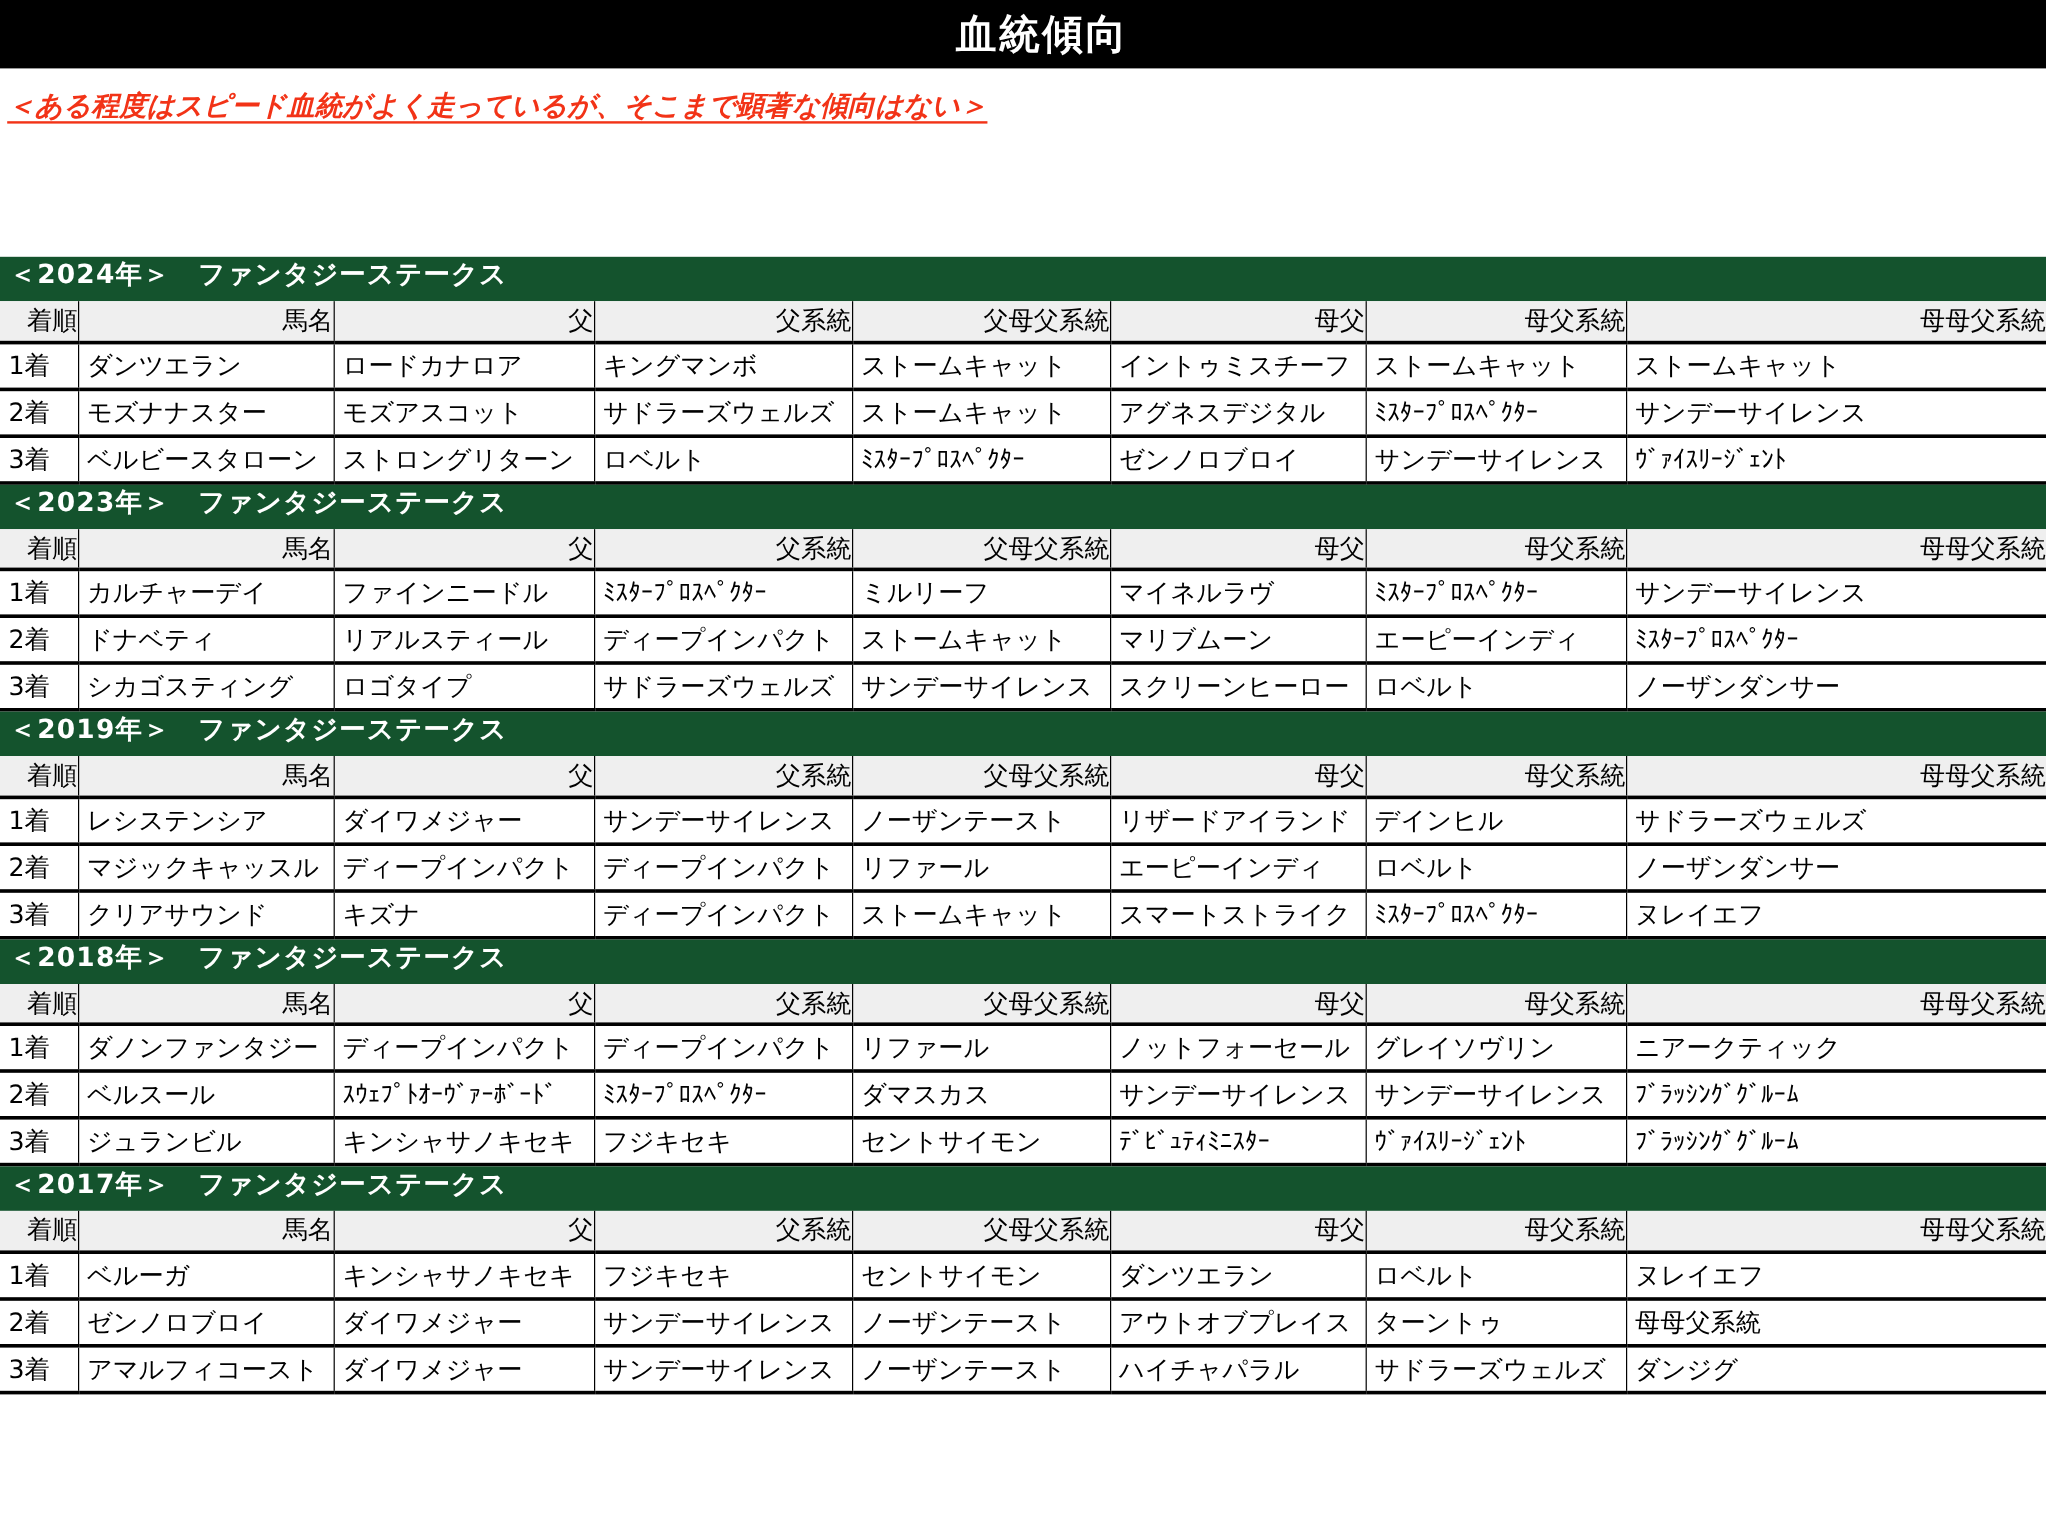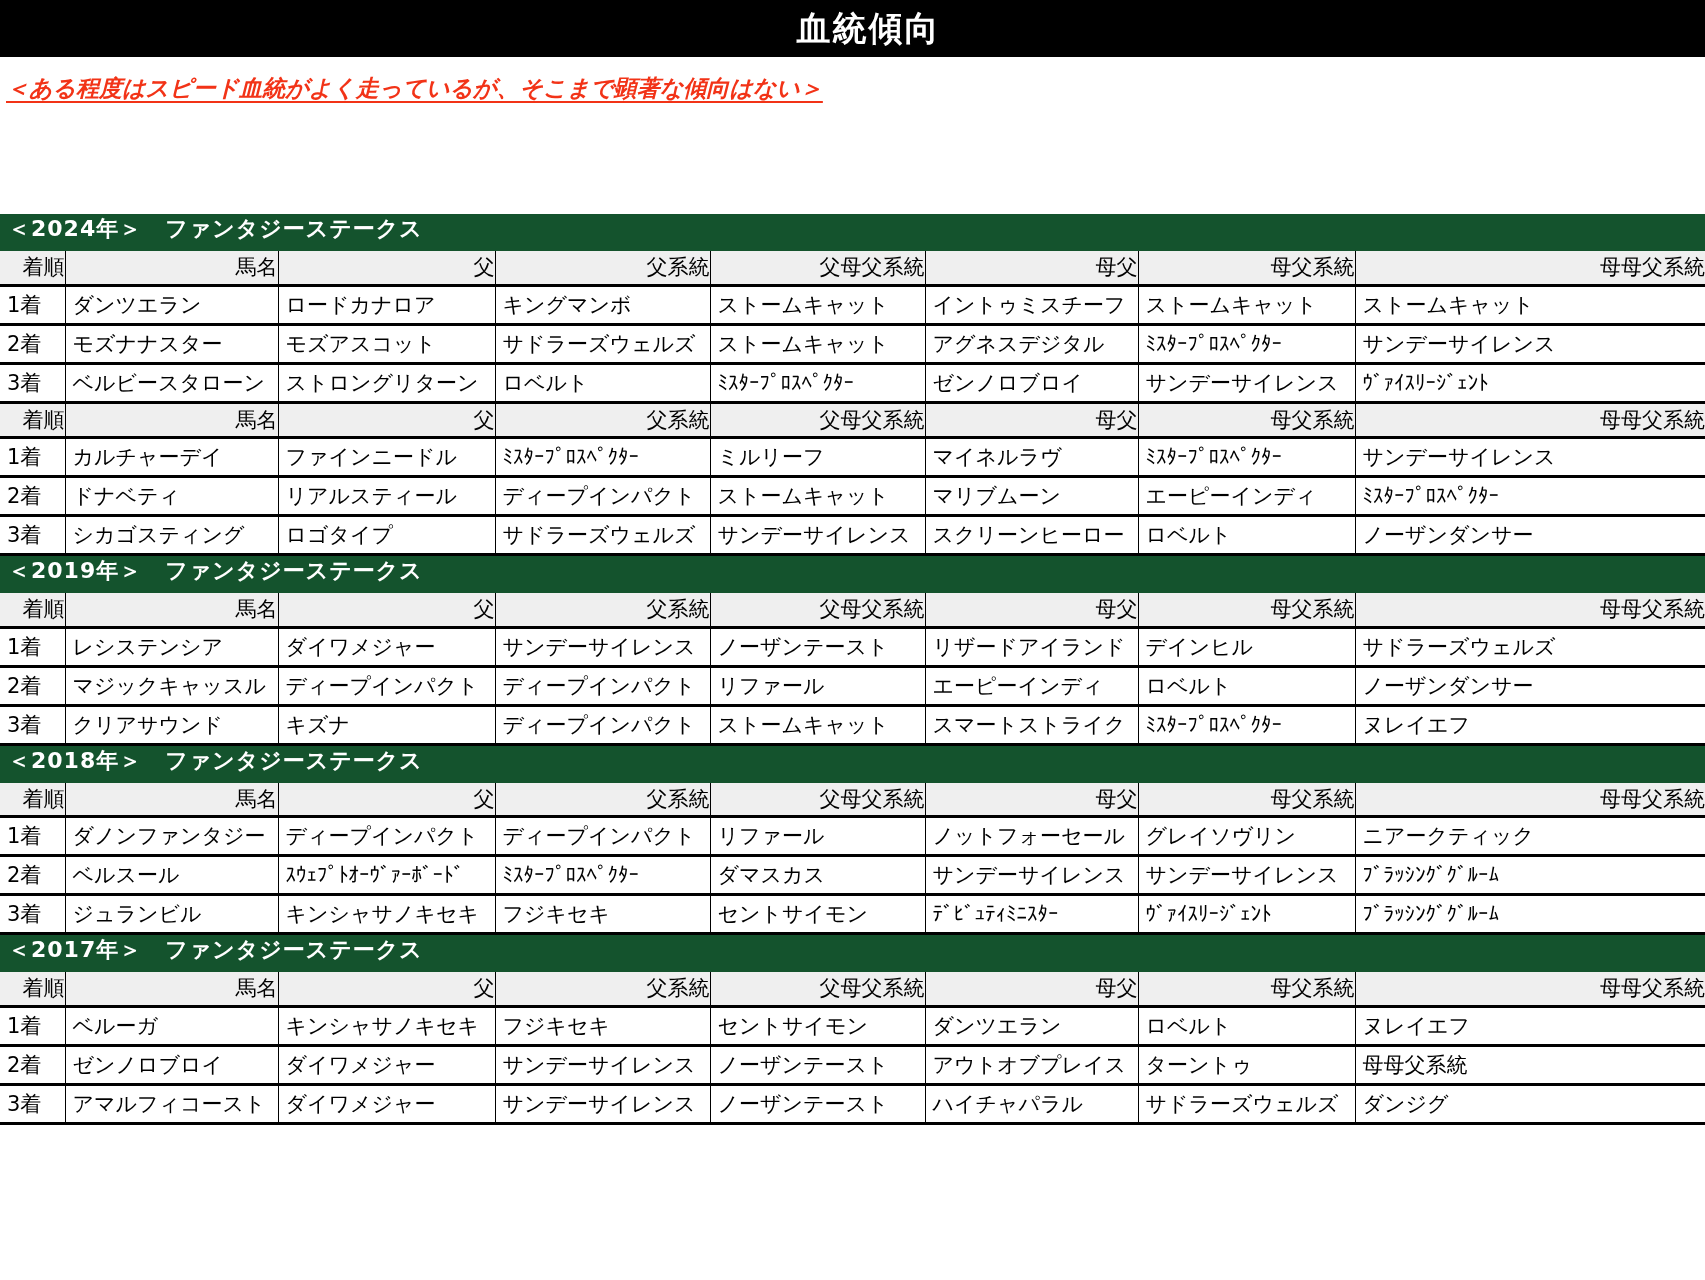--- a/index.html
+++ b/index.html
@@ -164,20 +164,23 @@
           <td>ベルビースタローン</td>
           <td>ストロングリターン</td>
           <td>ロベルト</td>
           <td>ﾐｽﾀｰﾌﾟﾛｽﾍﾟｸﾀｰ</td>
           <td>ゼンノロブロイ</td>
           <td>サンデーサイレンス</td>
           <td>ｳﾞｧｲｽﾘｰｼﾞｪﾝﾄ</td>
         </tr>
       </tbody>
     </table>
+    <div class="section-bar">
+      <span>＜2023年＞　ファンタジーステークス</span>
+    </div>
     <table class="pedigree">
       <colgroup>
         <col class="c0">
         <col class="c1">
         <col class="c2">
         <col class="c3">
         <col class="c4">
         <col class="c5">
         <col class="c6">
         <col class="c7">

